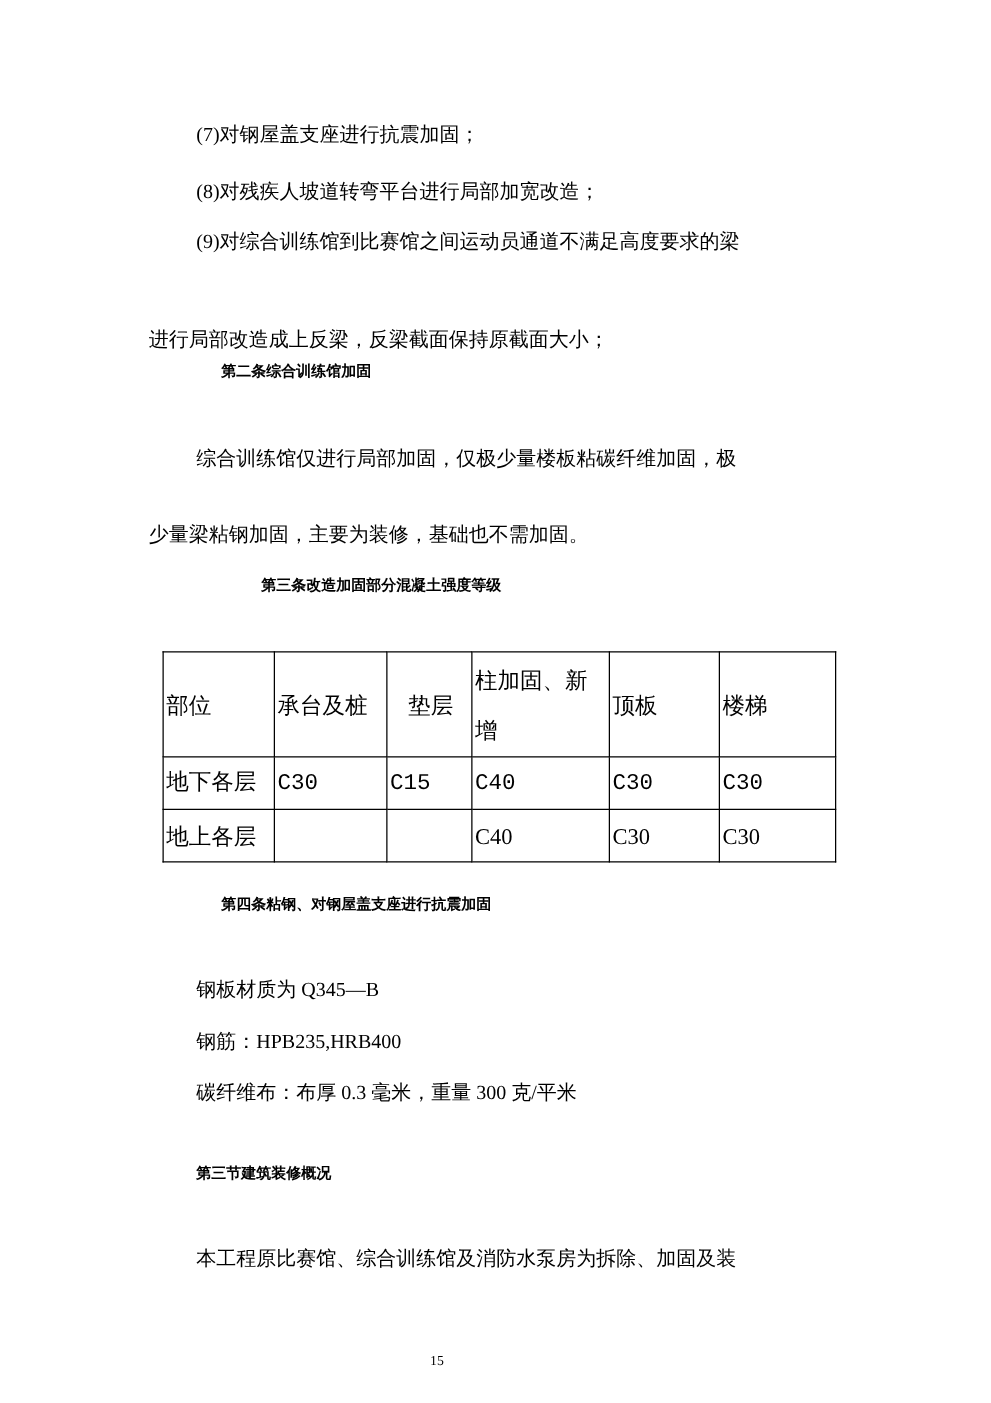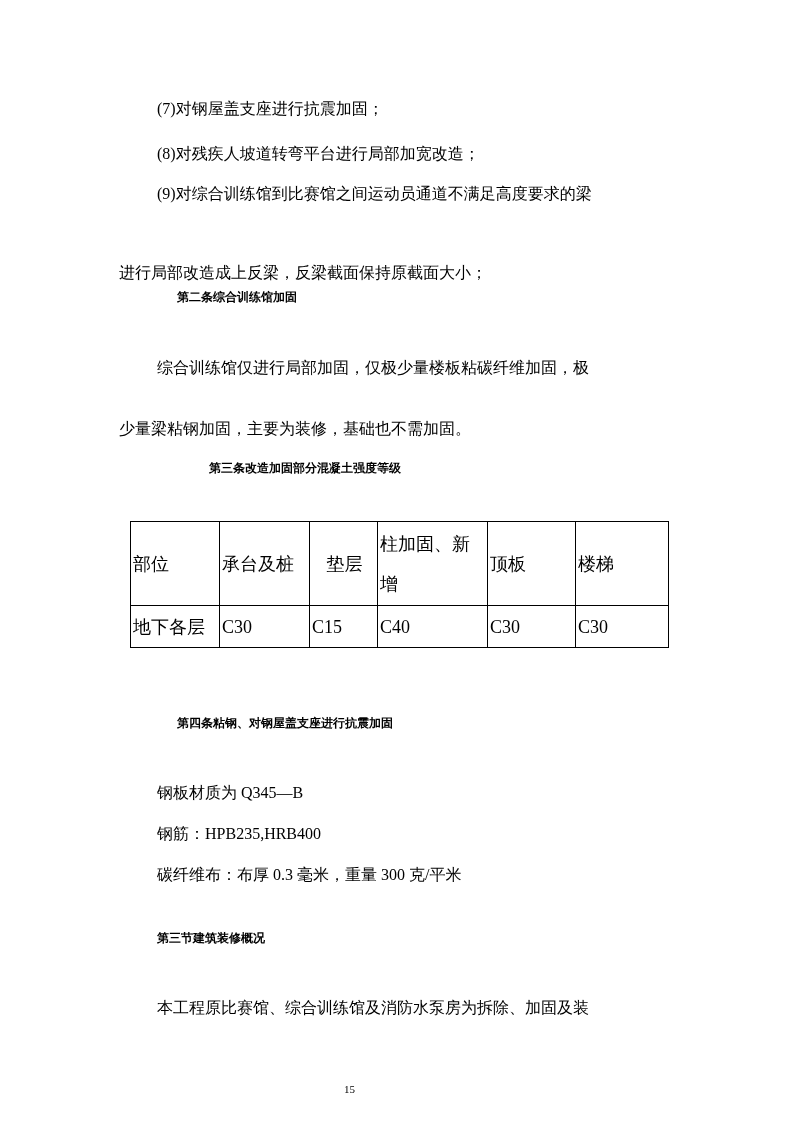--- a/index.html
+++ b/index.html
@@ -35,24 +35,32 @@
     <td style="width:86px;">部位</td>
     <td style="width:87px;">承台及桩</td>
     <td style="width:65px;text-align:center;">垫层</td>
     <td style="width:107px;">
       <div style="line-height:40px;">柱加固、新</div>
       <div style="line-height:40px;">增</div>
     </td>
     <td style="width:85px;">顶板</td>
     <td style="width:90px;">楼梯</td>
   </tr>
-  <tr style="height:42px;">
+  <tr style="height:42px;font-family:Liberation Mono, monospace;">
     <td>地下各层</td>
     <td>C30</td>
     <td>C15</td>
+    <td>C40</td>
+    <td>C30</td>
+    <td>C30</td>
+  </tr>
+  <tr style="height:42px;">
+    <td>地上各层</td>
+    <td></td>
+    <td></td>
     <td>C40</td>
     <td>C30</td>
     <td>C30</td>
   </tr>
 </tbody>
   </table>
 
 <div class="heading" style="left:177px; top:711px;">第四条粘钢、对钢屋盖支座进行抗震加固</div>
 <div class="line" style="left:157px; top:782px;">钢板材质为 Q345—B</div>
 <div class="line" style="left:157px; top:823px;">钢筋：HPB235,HRB400</div>

